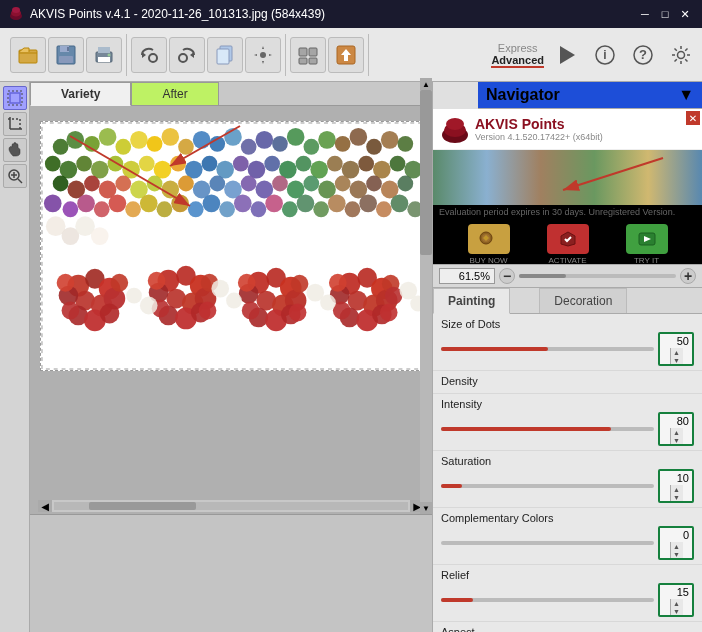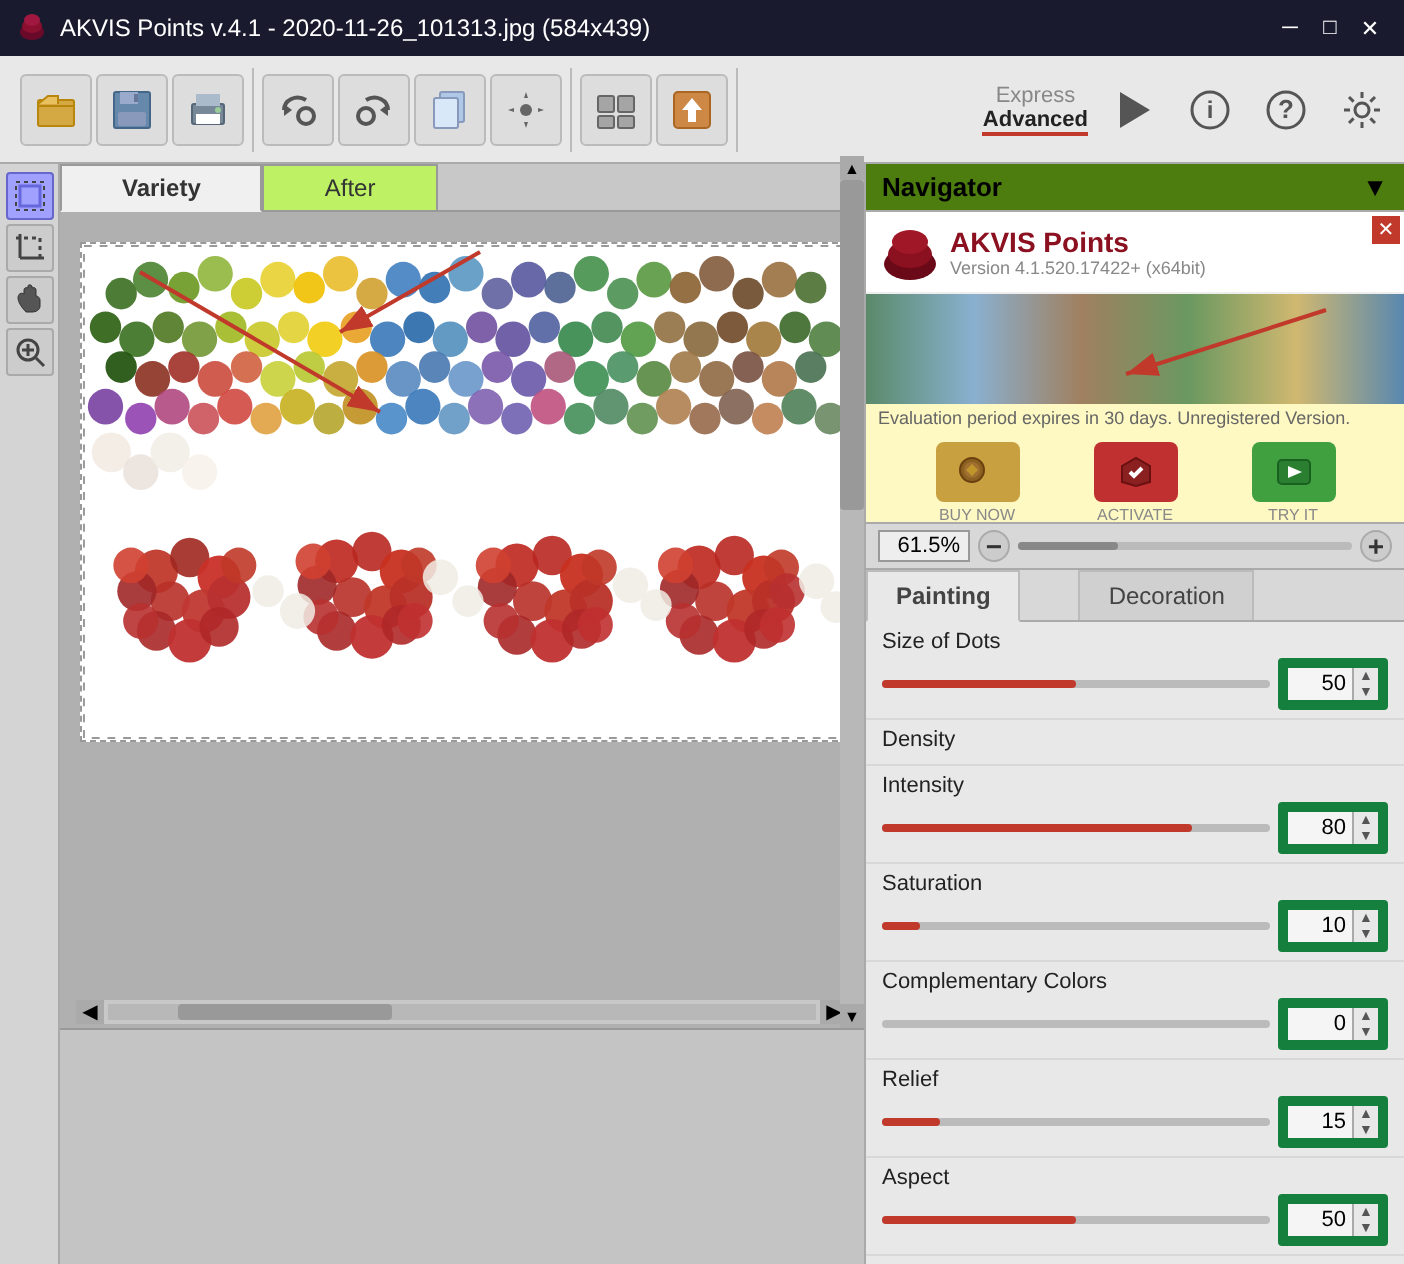--- a/index.html
+++ b/index.html
@@ -138,28 +138,29 @@
     .right-panel {
       width: 270px;
       background: #e0e0e0;
       border-left: 1px solid #aaa;
       display: flex;
       flex-direction: column;
     }
 
     
     .navigator-header {
-      background: #4d7c0f;
+      background: #1d4ed8;
       padding: 4px 8px;
-      font-size: 13px;
+      font-size: 16px;
       font-weight: bold;
       border-bottom: 1px solid #aaa;
       display: flex;
       justify-content: space-between;
       align-items: center;
+      margin-left: 45px;
     }
     .navigator-content {
       height: 155px;
       background: #888;
       position: relative;
       overflow: hidden;
     }
     .nav-close-btn {
       position: absolute;
       top: 2px; right: 2px;
@@ -239,23 +240,24 @@
       position: relative;
     }
     .param-slider-fill {
       height: 100%;
       background: #c0392b;
       border-radius: 2px;
     }
     .param-value-box {
       display: flex;
       align-items: center;
-      border: 5px solid #15803d;
+      border: 2px solid #15803d;
       background: #f5f5f5;
       border-radius: 2px;
+      flex-direction: column;
     }
     .param-value {
       width: 32px;
       text-align: right;
       font-size: 11px;
       padding: 1px 3px;
       background: transparent;
       border: none;
       outline: none;
     }
@@ -268,21 +270,21 @@
       width: 12px; height: 8px; background: #e8e8e8; cursor: pointer;
       display: flex; align-items: center; justify-content: center;
       font-size: 7px; color: #555; border: none;
       line-height: 1;
     }
 
     
     .nav-ad {
       width: 100%;
       height: 100%;
-      background: #fef9c3;
+      background: #000000;
       position: relative;
       overflow: hidden;
     }
     .nav-ad-header {
       background: white;
       padding: 4px 6px;
       display: flex;
       align-items: center;
       gap: 4px;
       border-bottom: 1px solid #eee;
@@ -769,21 +771,21 @@
               </svg>
             </div>
             <div class="nav-ad-btn-label">TRY IT</div>
           </div>
         </div>
 
       </div>
     </div>
 
     <div class="zoom-bar">
-      <div style="background:#eee; border:1px solid #999; padding:1px 4px; font-size:11px; width:46px; text-align:right;">61.5%</div>
+      <div style="background:#eee; border:1px solid #999; padding:1px 4px; font-size:11px; width:56px; text-align:right;">61.5%</div>
       <div class="zoom-minus">−</div>
       <div style="flex:1; height:4px; background:#bbb; border-radius:2px;">
         <div style="height:100%; background:#888; border-radius:2px; width:30%;"></div>
       </div>
       <div class="zoom-plus">+</div>
     </div>
 
     <div class="panel-tabs">
       <div class="panel-tab active">Painting</div>
       <div class="panel-tab">Decoration</div>

